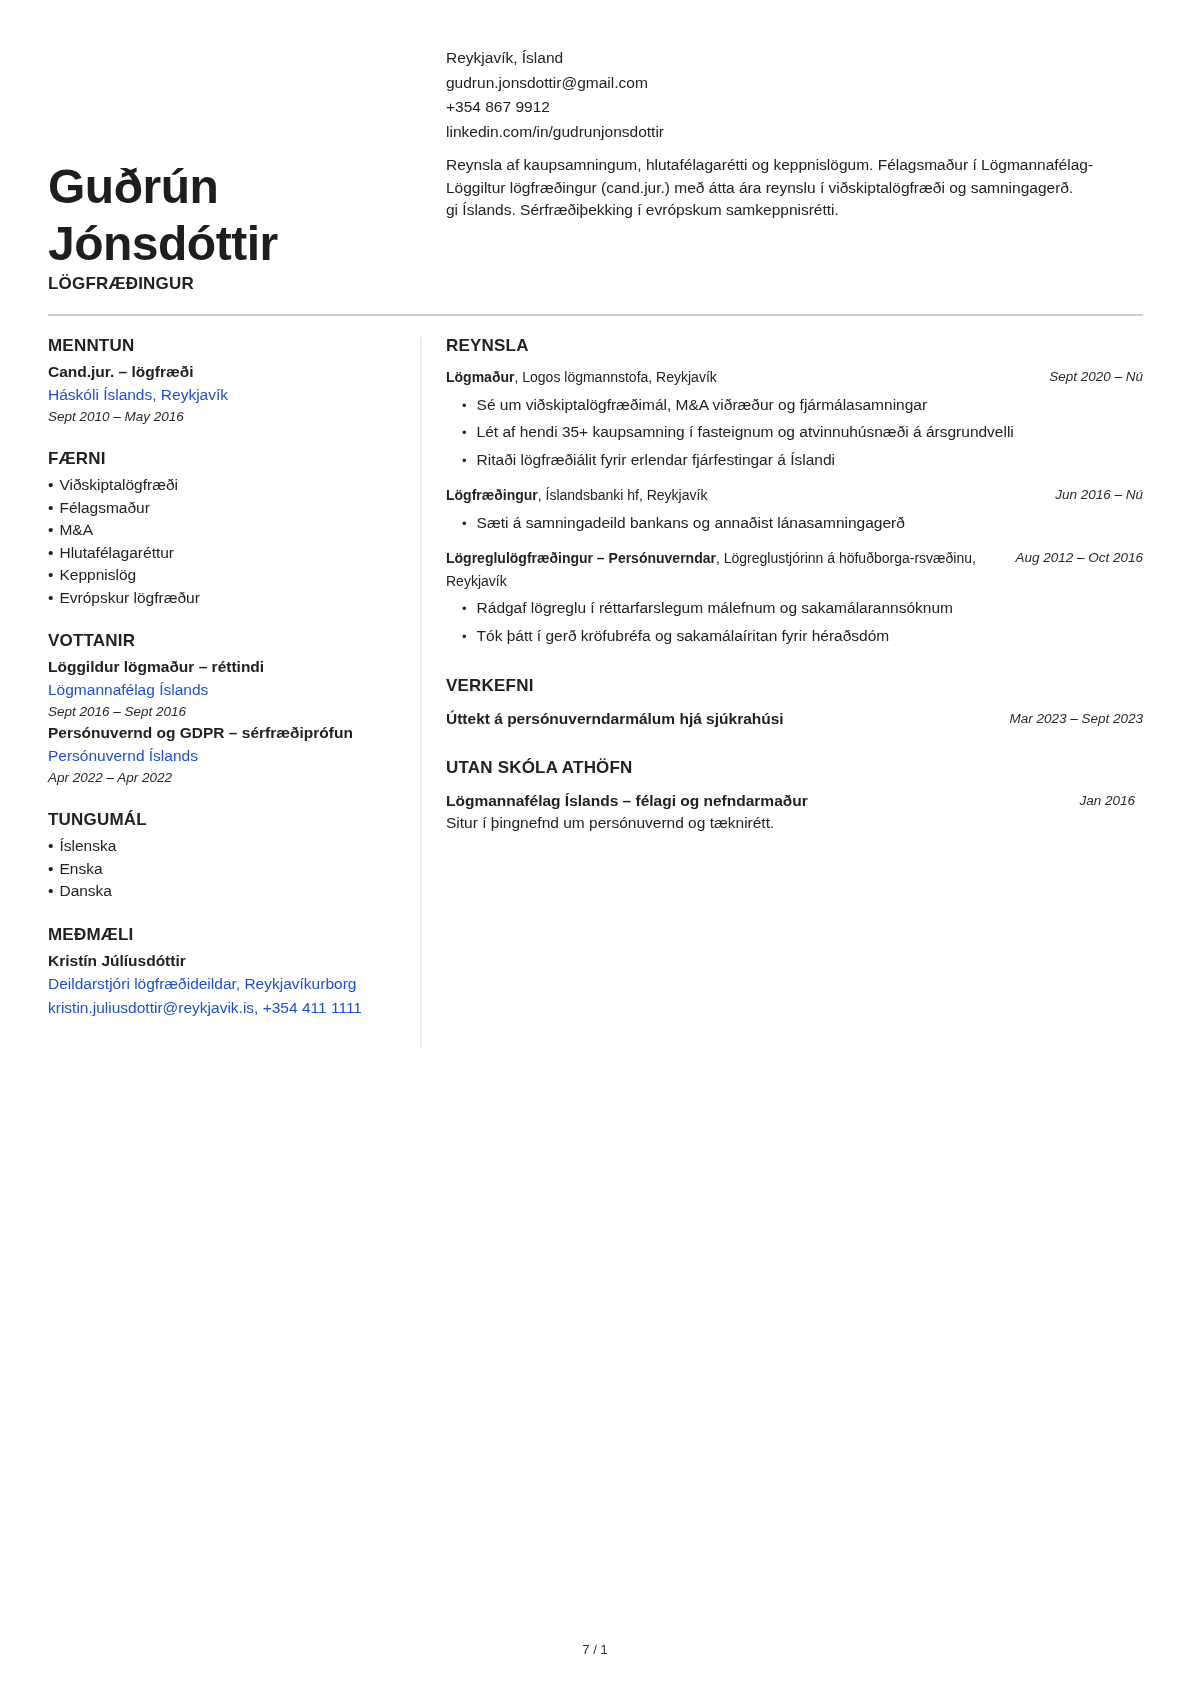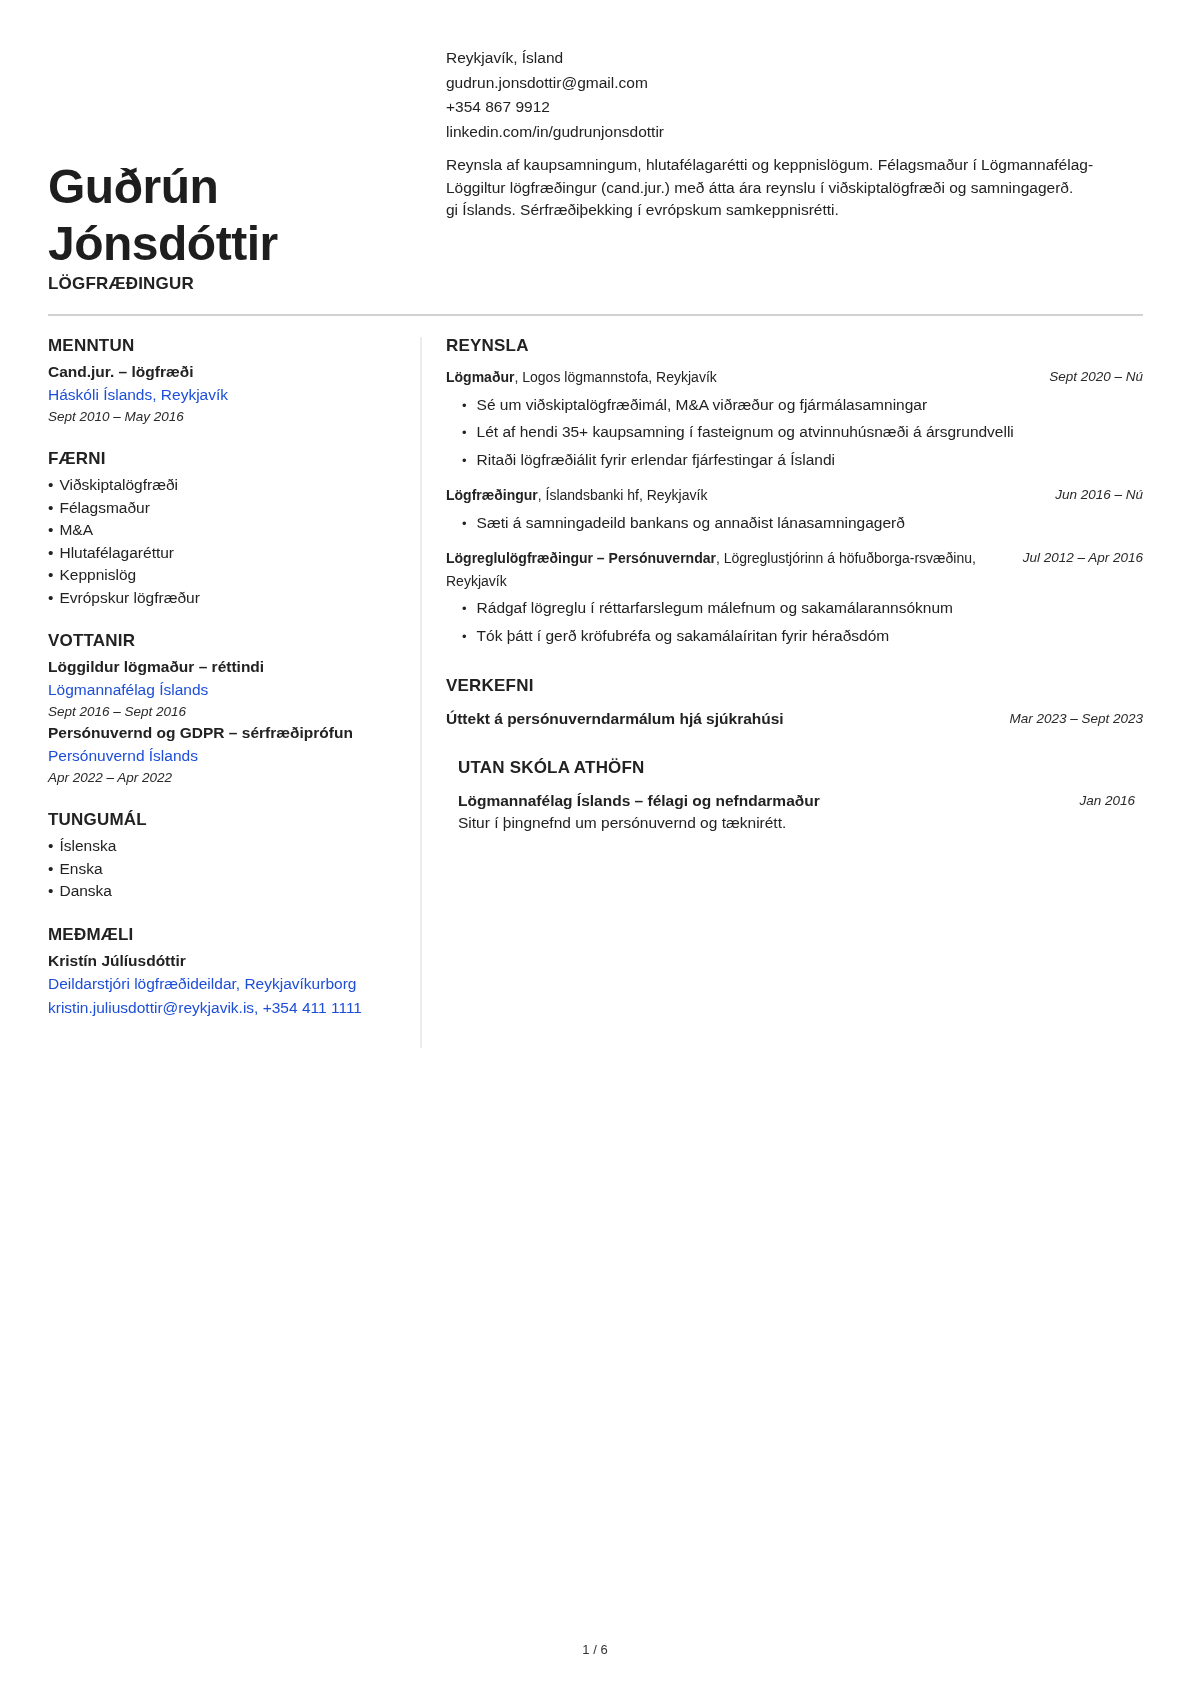--- a/index.html
+++ b/index.html
@@ -149,41 +149,41 @@
           <div class="job-date">Jun 2016 – Nú</div>
         </div>
         <ul class="job-bullets">
           <li>Sæti á samningadeild bankans og annaðist lánasamningagerð</li>
         </ul>
       </div>
 
       <div class="job">
         <div class="job-head">
           <div class="job-head-text" style="max-width:560px;"><b>Lögreglulögfræðingur – Persónuverndar</b><span>, Lögreglustjórinn á höfuðborga-rsvæðinu, Reykjavík</span></div>
-          <div class="job-date">Jul 2012 – Apr 2016</div>
+          <div class="job-date">Aug 2012 – Oct 2016</div>
         </div>
         <ul class="job-bullets">
           <li>Rádgaf lögreglu í réttarfarslegum málefnum og sakamálarannsóknum</li>
           <li>Tók þátt í gerð kröfubréfa og sakamálaíritan fyrir héraðsdóm</li>
         </ul>
       </div>
     </div>
 
     <div class="r-section" style="margin-top:24px;">
       <div class="sec-title" style="margin-bottom:10px;">VERKEFNI</div>
       <div class="job-head">
         <div class="item-title">Úttekt á persónuverndarmálum hjá sjúkrahúsi</div>
         <div class="job-date">Mar 2023 – Sept 2023</div>
       </div>
     </div>
 
-    <div class="r-section" style="margin-top:26px;margin-left:12px;">
+    <div class="r-section" style="margin-top:26px;">
       <div class="sec-title" style="margin-bottom:10px;">UTAN SKÓLA ATHÖFN</div>
       <div class="job-head" style="padding-right:8px;">
         <div class="item-title">Lögmannafélag Íslands – félagi og nefndarmaður</div>
         <div class="job-date">Jan 2016</div>
       </div>
       <div class="proj-desc">Situr í þingnefnd um persónuvernd og tæknirétt.</div>
     </div>
   </div>
 
-  <div class="footer">1 / 6</div>
+  <div class="footer">7 / 1</div>
 </div>
 
 </body></html>

